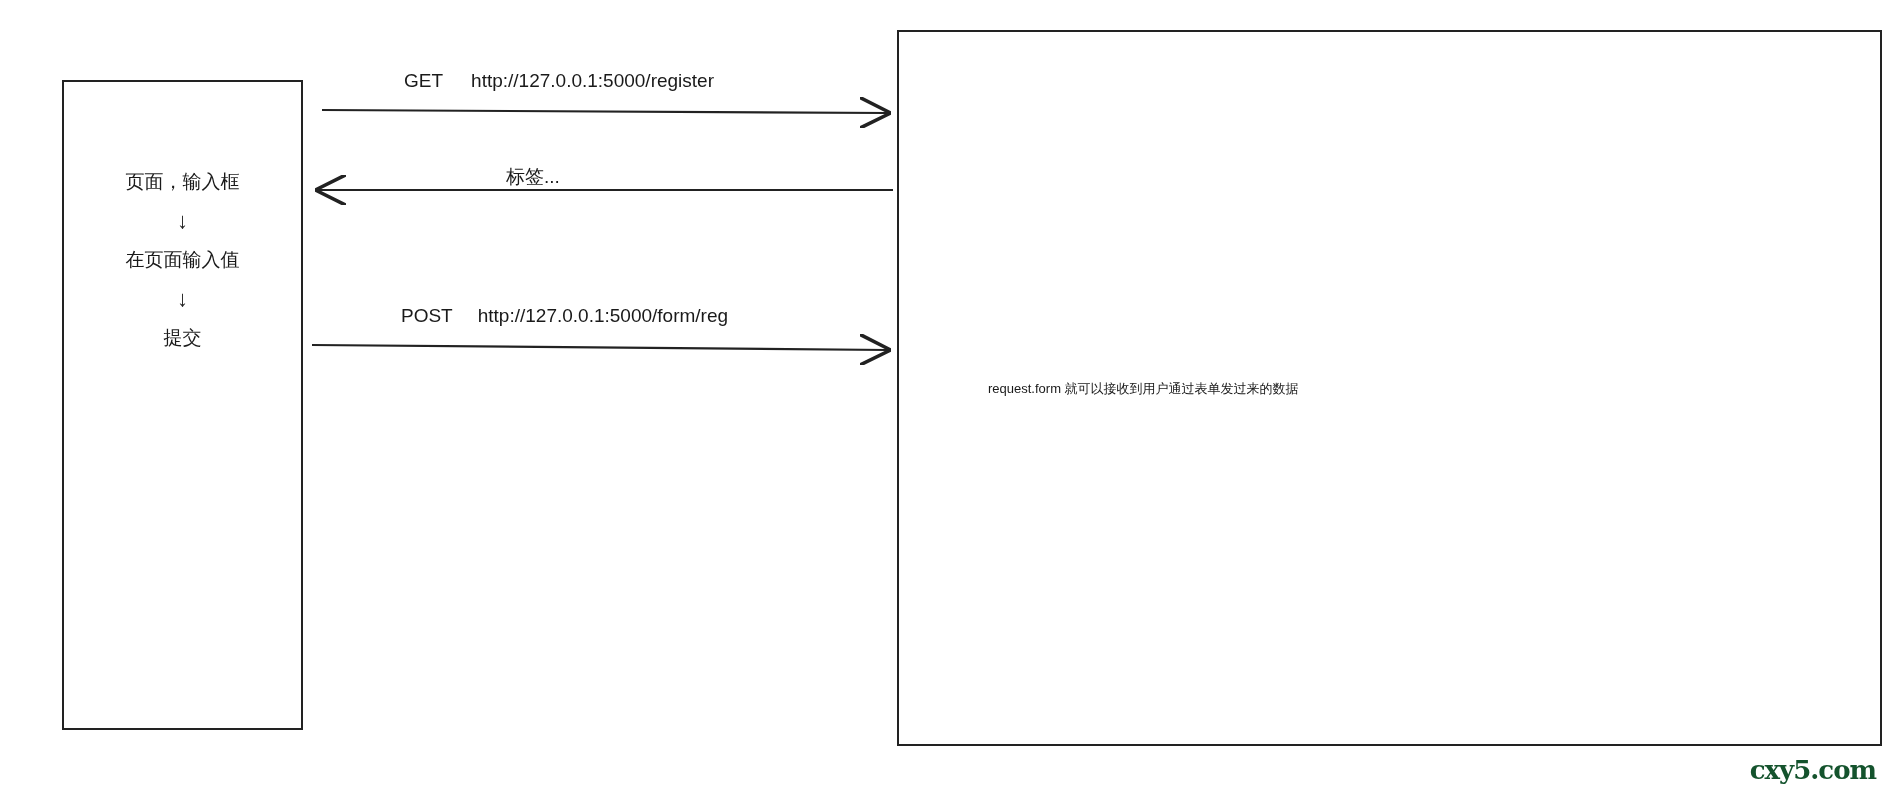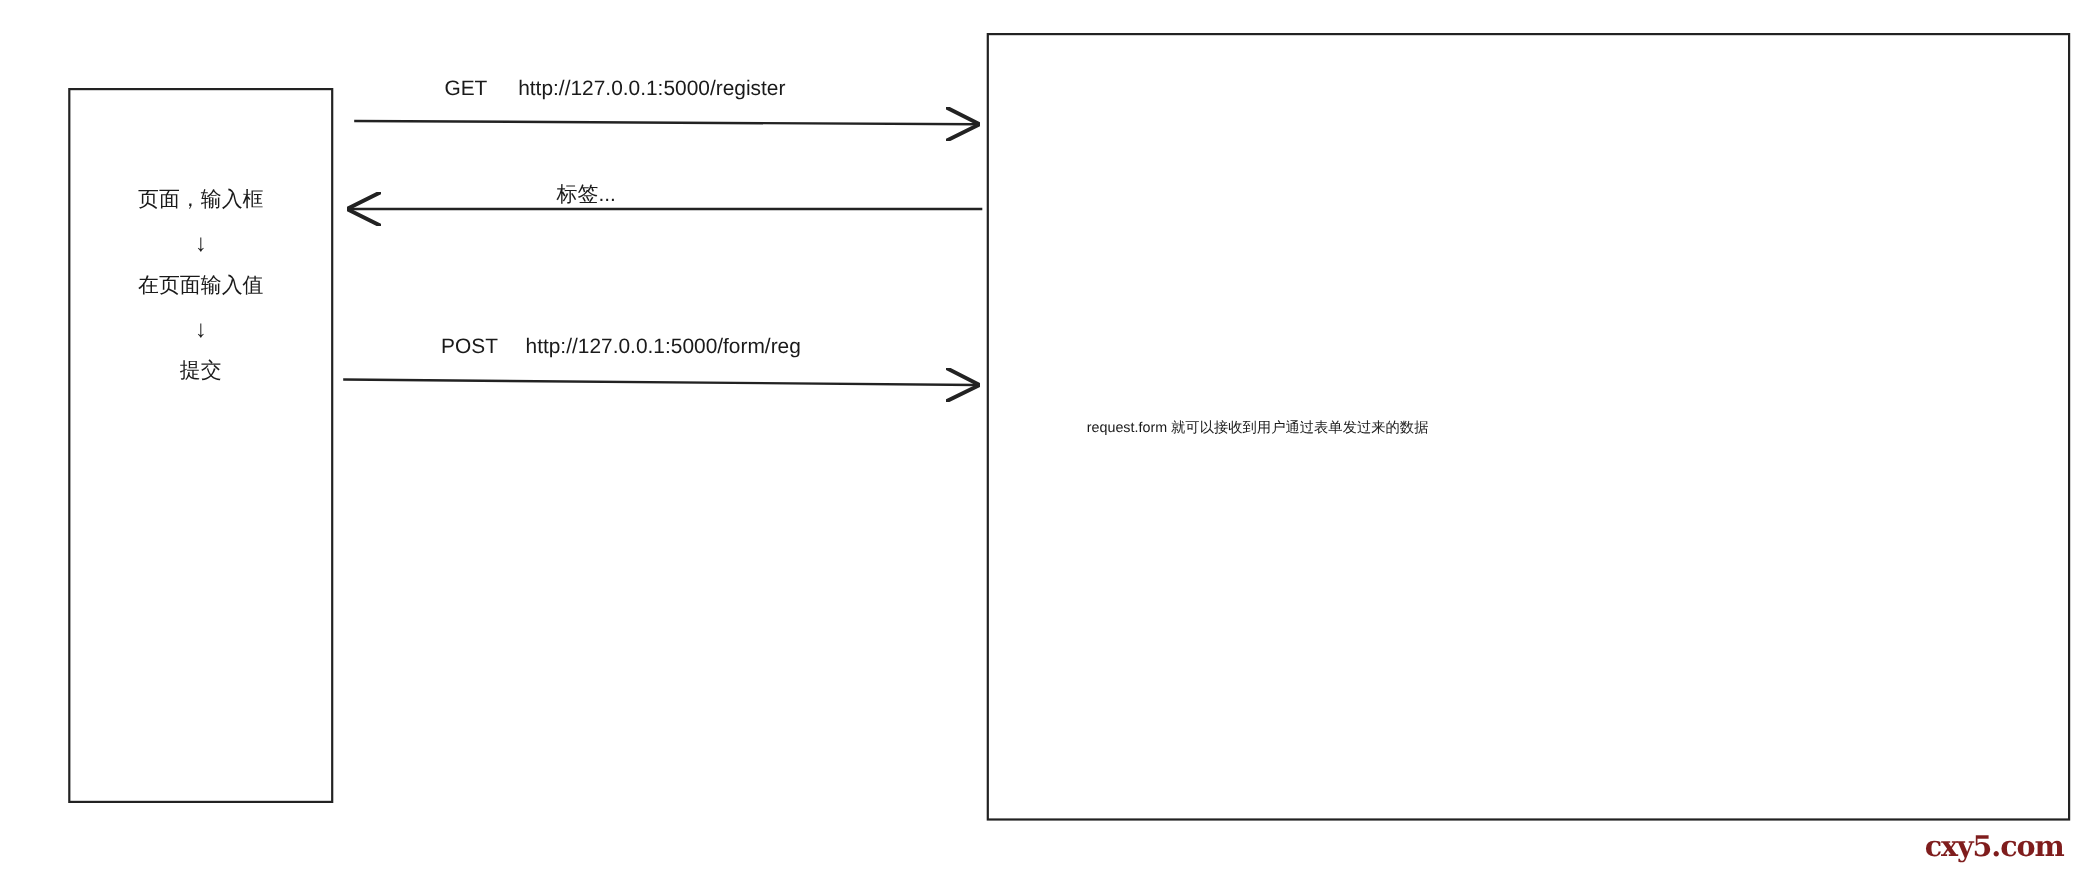--- a/index.html
+++ b/index.html
@@ -100,21 +100,21 @@
     white-space: nowrap;
     margin-top: 36px;
   }
   #watermark {
     position: absolute;
     right: 16px;
     bottom: 6px;
     font-family: "DejaVu Serif", serif;
     font-weight: bold;
     font-size: 26px;
-    color: #7f1d1d;
+    color: #14532d;
     letter-spacing: -1px;
   }
 </style>
 </head>
 <body>
 
 <div id="diagram-root">
 
   <div class="box" id="client-box"></div>
   <div class="box" id="server-box"></div>

